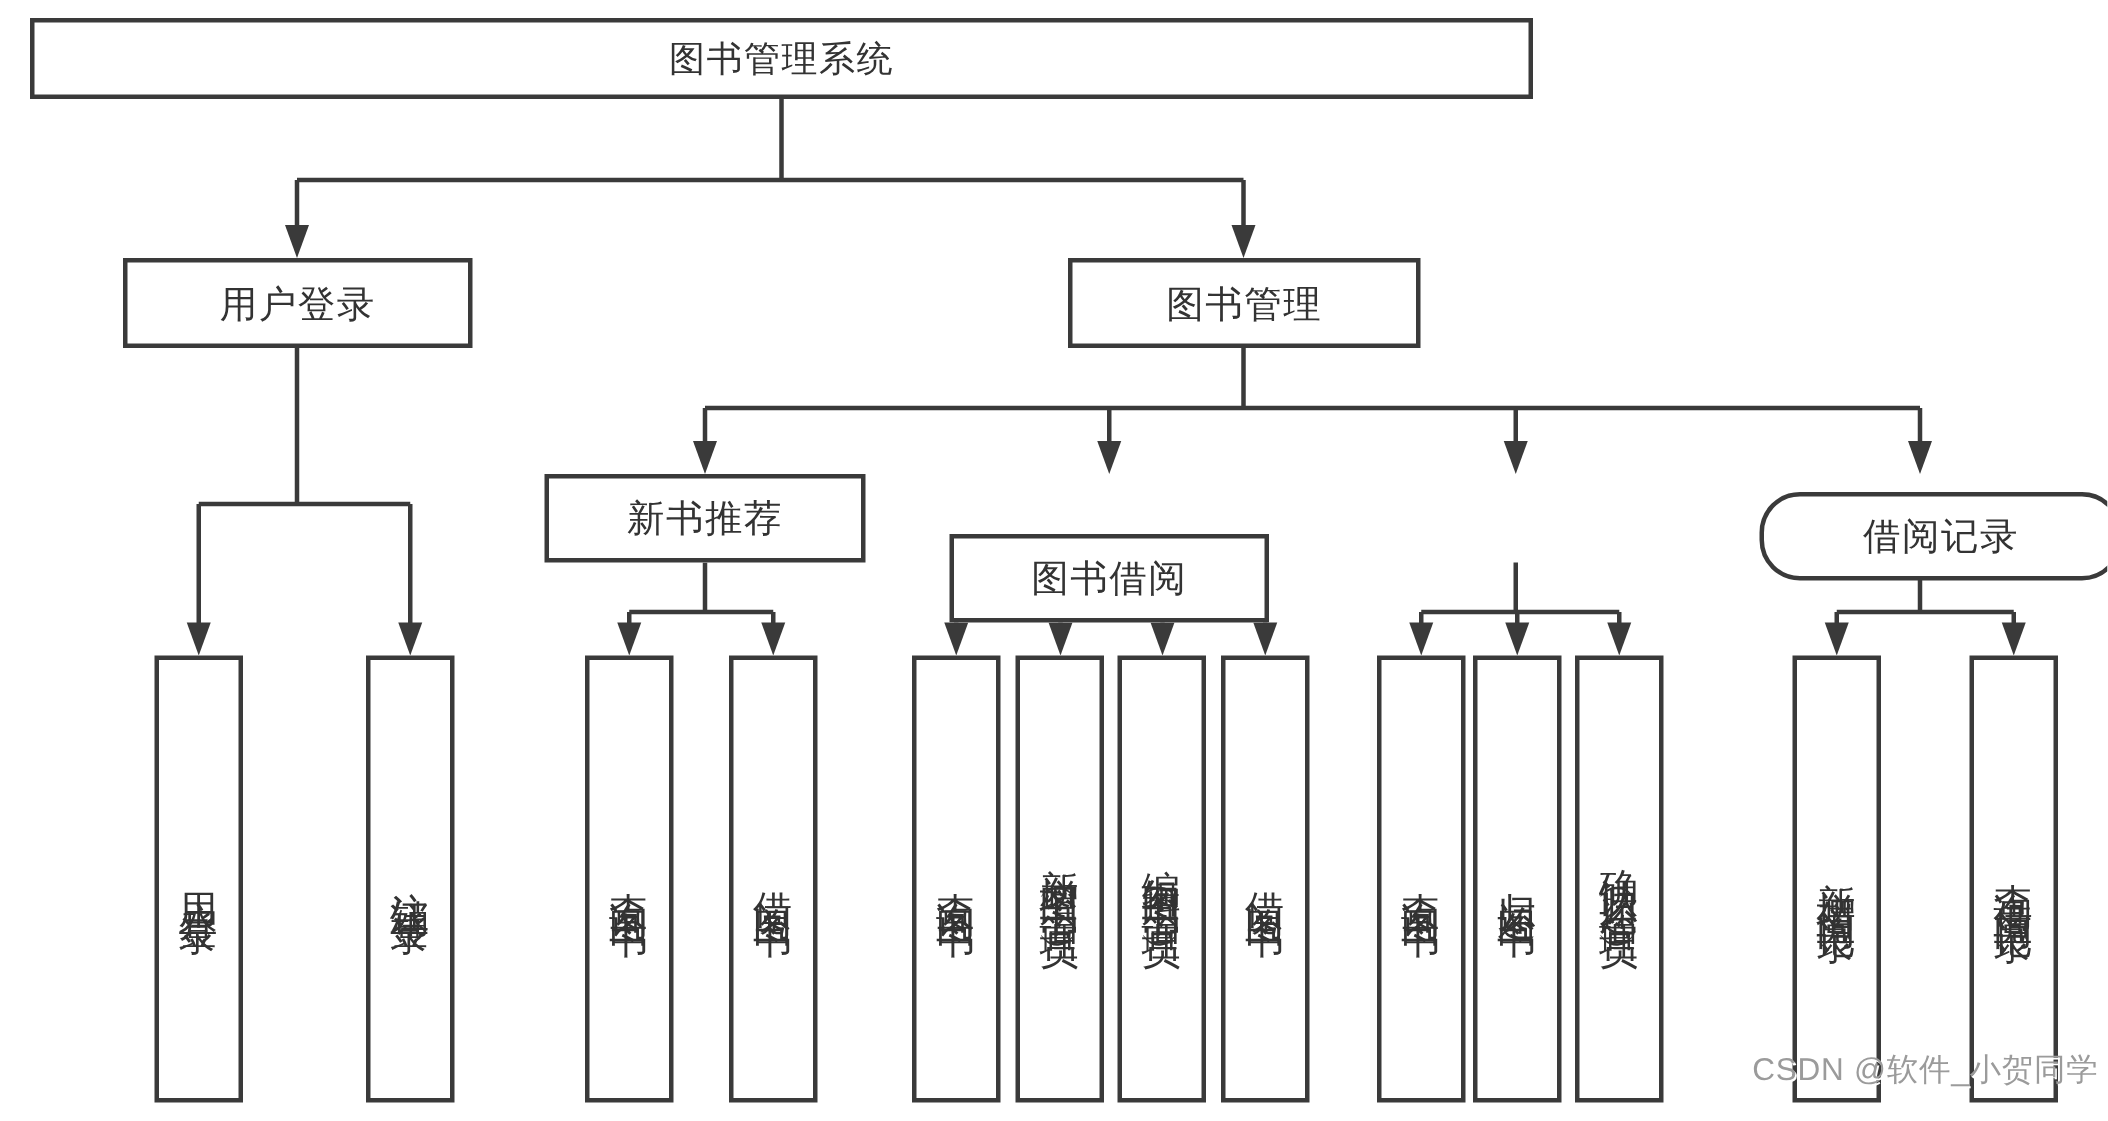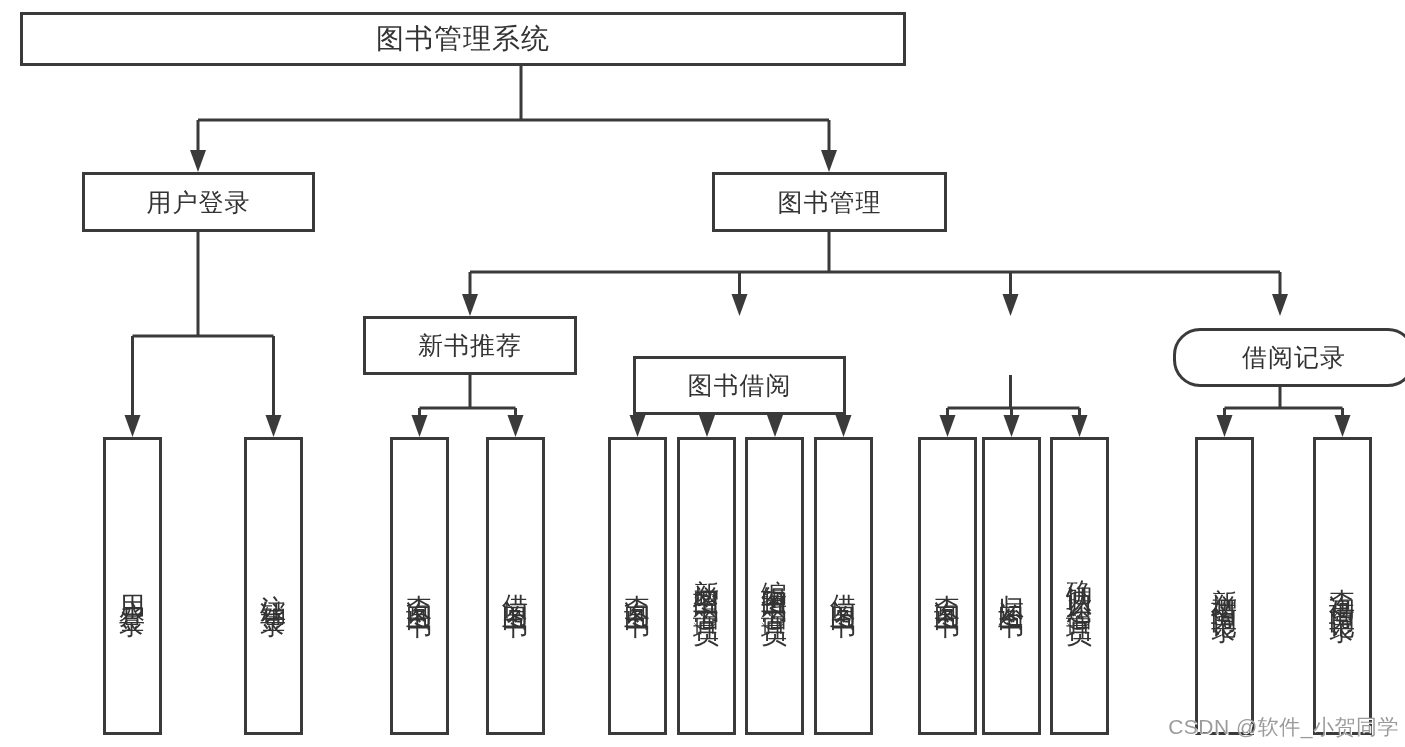--- a/index.html
+++ b/index.html
@@ -50,21 +50,21 @@
   .vtext {
     writing-mode: vertical-rl;
     text-orientation: mixed;
     font-size: 26px;
     letter-spacing: 6px;
     line-height: 1;
     color: #333333;
     white-space: nowrap;
   }
   
-  #n-root      { left: 20px;   top: 12px;  width: 886px; height: 54px; font-size: 28px; }
+  #n-root      { left: 20px;   top: 12px;  width: 1002px; height: 54px; font-size: 24px; }
   #n-login     { left: 82px;   top: 172px; width: 233px;  height: 60px; }
   #n-manage    { left: 712px;  top: 172px; width: 235px;  height: 60px; }
   #n-recommend { left: 363px;  top: 316px; width: 214px;  height: 59px; }
   #n-borrow    { left: 633px;  top: 316px; width: 213px;  height: 59px; margin-top: 40px; }
   #n-current   { left: 903px;  top: 316px; width: 215px;  height: 59px; }
   #n-records   { left: 1173px; top: 328px; width: 242px;  height: 59px; border-radius: 27px; }
   
   #n-user-login  { left: 103px; }
   #n-logout      { left: 244px; }
   #n-rec-query   { left: 390px; }
@@ -74,21 +74,21 @@
   #n-bor-edit    { left: 745px; }
   #n-bor-borrow  { left: 814px; }
   #n-cur-query   { left: 918px; }
   #n-cur-return  { left: 982px; }
   #n-cur-confirm { left: 1050px; }
   #n-log-add     { left: 1195px; }
   #n-log-query   { left: 1313px; }
   #watermark {
     position: absolute;
     right: 6px;
-    bottom: 6px;
+    bottom: 20px;
     font-size: 21px;
     color: #9b9b9b;
     text-shadow: 1px 1px 0 #ffffff;
     z-index: 3;
     letter-spacing: 0.5px;
   }
 </style>
 </head>
 <body>
 

